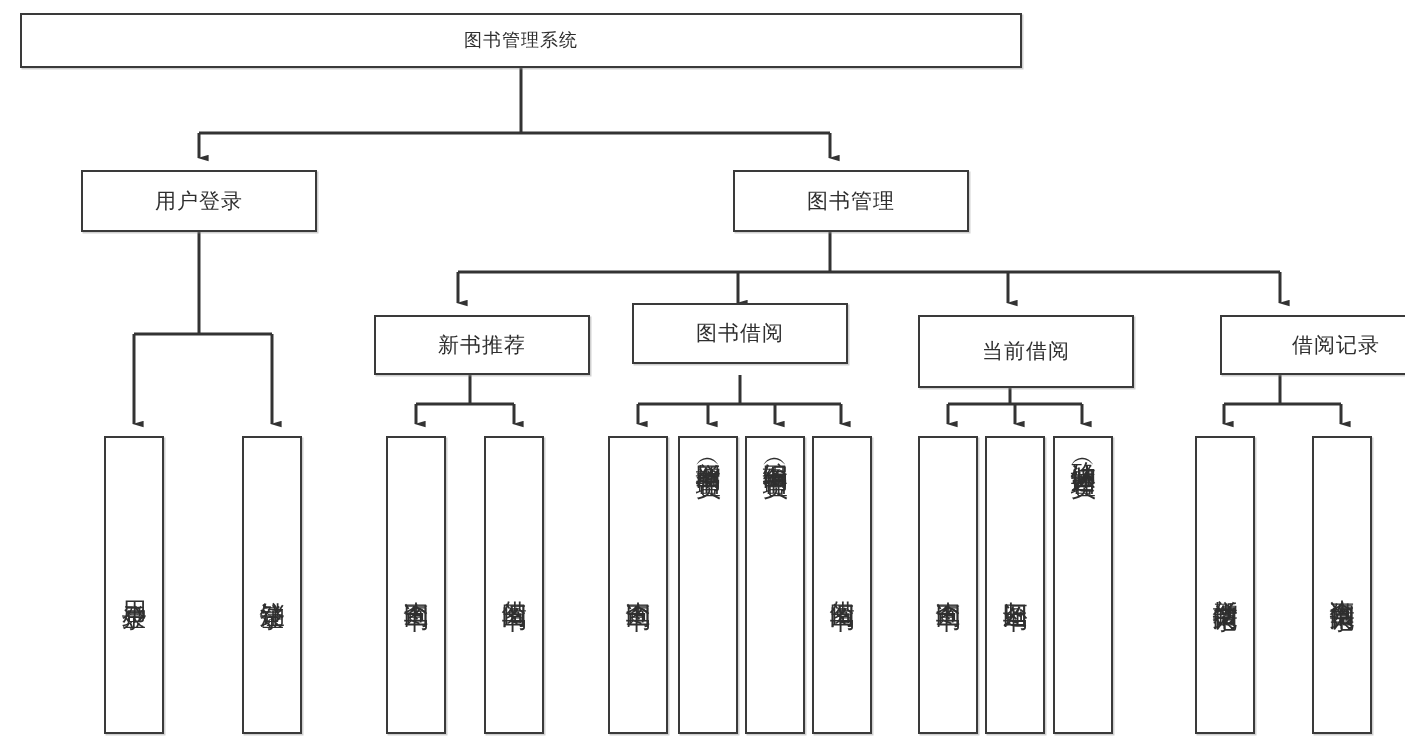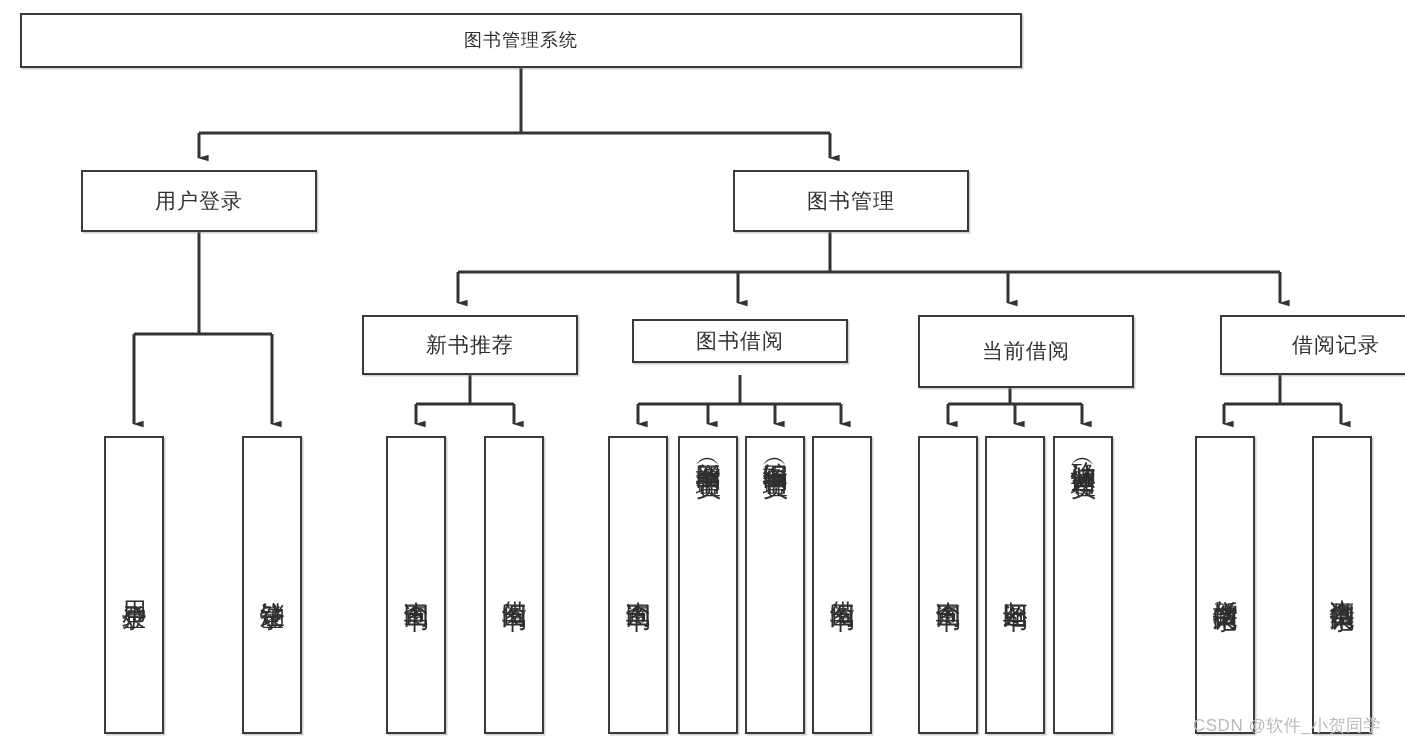--- a/index.html
+++ b/index.html
@@ -126,24 +126,24 @@
     <span class="lbl">图书管理系统</span>
   </div>
 
   <div class="node lvl1" style="left:81px;top:170px;width:236px;height:62px;">
     <span class="lbl">用户登录</span>
   </div>
   <div class="node lvl1" style="left:711px;top:170px;width:236px;height:62px;margin-left:22px;">
     <span class="lbl">图书管理</span>
   </div>
 
-  <div class="node mid" style="left:362px;top:315px;width:216px;height:60px;">
+  <div class="node mid" style="left:374px;top:315px;width:216px;height:60px;">
     <span class="lbl">新书推荐</span>
   </div>
-  <div class="node mid" style="left:632px;top:319px;width:216px;height:44px;">
+  <div class="node mid" style="left:632px;top:303px;width:216px;height:61px;">
     <span class="lbl">图书借阅</span>
   </div>
   <div class="node mid" style="left:902px;top:315px;width:216px;height:73px;margin-left:16px;">
     <span class="lbl">当前借阅</span>
   </div>
   <div class="node mid" style="left:1220px;top:315px;width:232px;height:60px;">
     <span class="lbl">借阅记录</span>
   </div>
 
   <div class="node leaf" style="left:104px;top:436px;width:60px;height:298px;">
@@ -209,14 +209,13 @@
     <div class="leafwrap">
       <span class="lbl">新增借阅记录</span>
     </div>
   </div>
   <div class="node leaf" style="left:1312px;top:436px;width:60px;height:298px;">
     <div class="leafwrap">
       <span class="lbl">查询借阅记录</span>
     </div>
   </div>
 
-  <div id="watermark">CSDN @软件_小贺同学</div>
 </div>
 
 </body></html>

